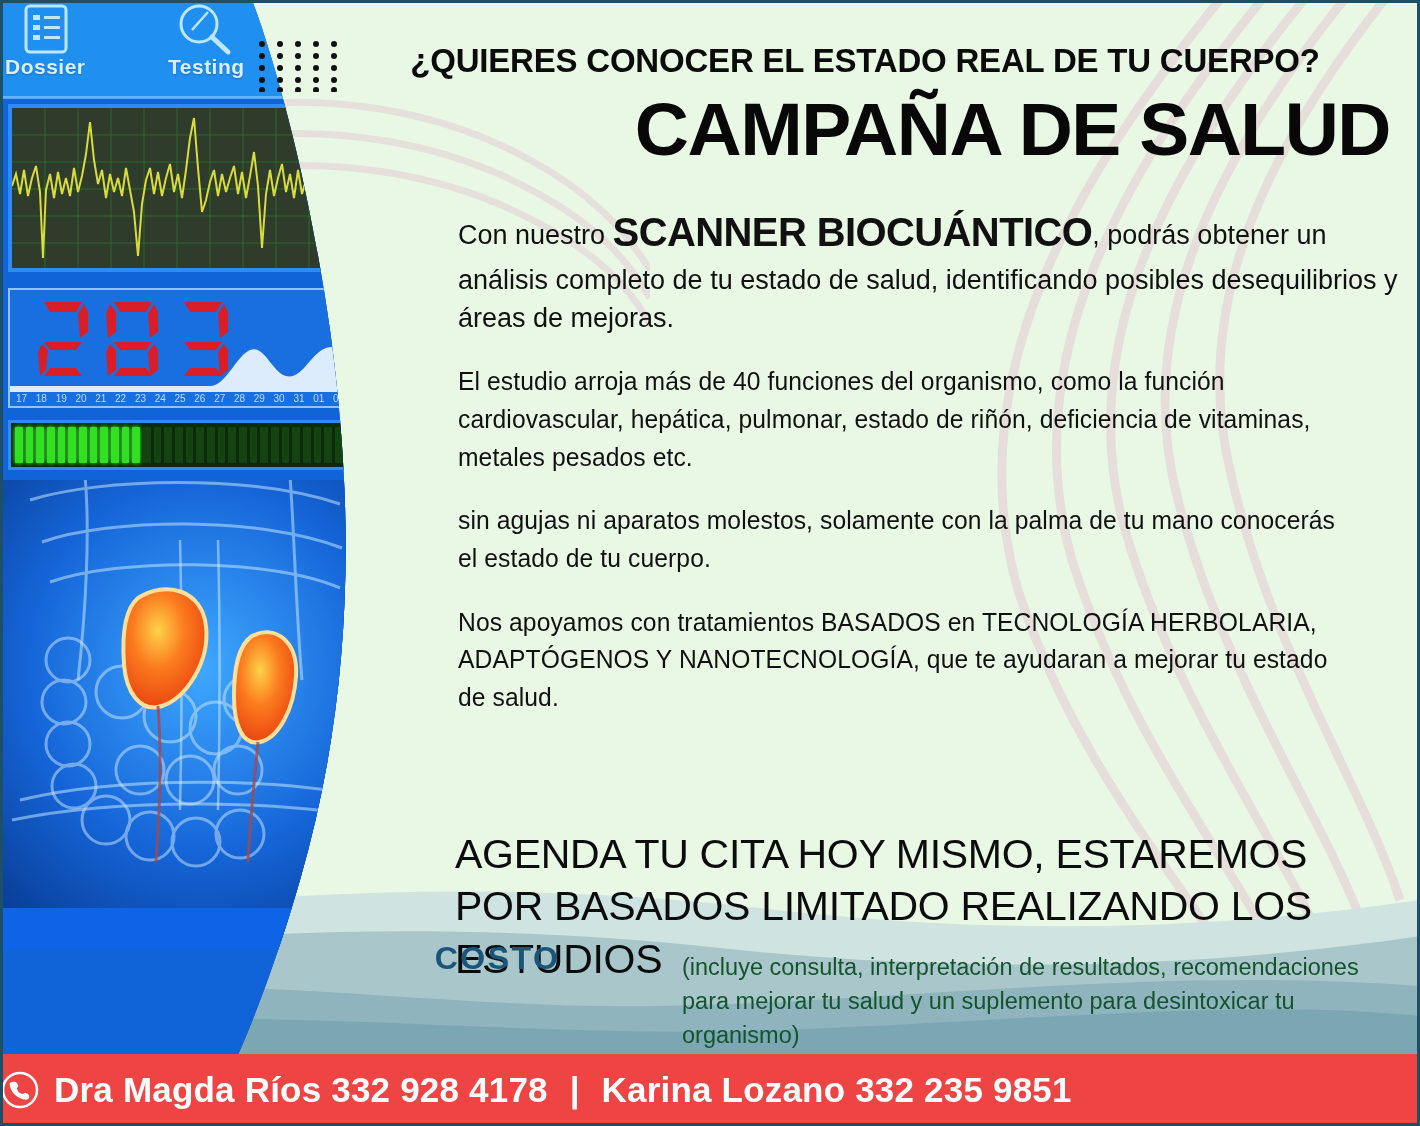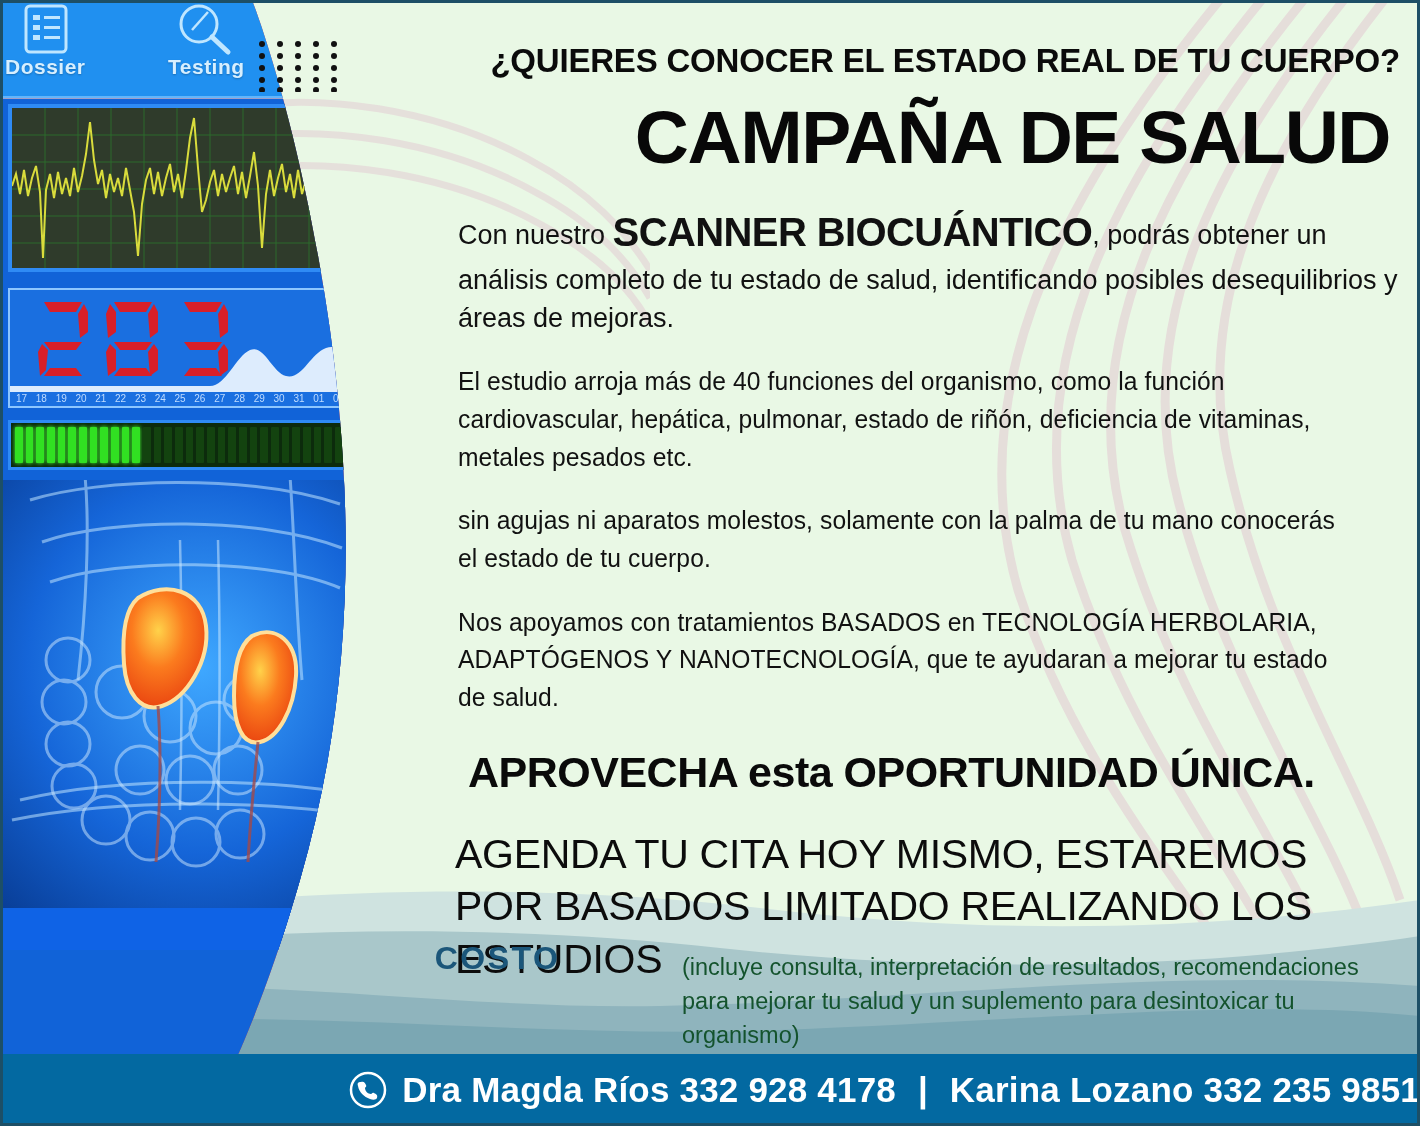--- a/index.html
+++ b/index.html
@@ -19,38 +19,38 @@
   .bg-mint{position:absolute;left:0;top:0;width:1420px;height:1055px;background:#e9f8e5;}
   .swirls{position:absolute;right:0;top:0;width:620px;height:1000px;opacity:.55;}
   .swirls-left{position:absolute;left:230px;top:80px;width:420px;height:260px;opacity:.5;}
 
   
   .waves{position:absolute;left:0;bottom:71px;width:1420px;height:185px;}
 
   
   .footer{
     position:absolute;left:0;bottom:0;width:1420px;height:72px;
-    background:#0369a1;display:flex;align-items:center;justify-content:flex-end;gap:0px;
+    background:#ef4444;display:flex;align-items:center;justify-content:flex-start;gap:0px;
     z-index:40;
   }
   .footer-inner{display:flex;align-items:center;gap:14px;}
   .phone-ic{width:40px;height:40px;flex:none;}
   .footer-text{
     color:#ffffff;font-size:35px;font-weight:bold;letter-spacing:.2px;white-space:nowrap;
     font-family:"Liberation Sans",sans-serif;
   }
   .sep{color:#fff;font-size:35px;font-weight:bold;padding:0 8px;}
 
   
   .leftpanel{
     position:absolute;left:0;top:0;width:420px;height:1055px;
     z-index:10;
     -webkit-clip-path:path("M0,0 L252,0 C252,0 300,120 330,330 C356,520 352,700 300,880 C270,985 238,1055 238,1055 L0,1055 Z");
     clip-path:path("M0,0 L252,0 C252,0 300,120 330,330 C356,520 352,700 300,880 C270,985 238,1055 238,1055 L0,1055 Z");
-    background:#ef4444;
+    background:#1d4ed8;
     overflow:hidden;
   }
   
   .dev-top{position:absolute;left:0;top:0;width:420px;height:98px;background:#2090f0;}
   .dev-top-line{position:absolute;left:0;top:96px;width:420px;height:3px;background:#7fc4ff;opacity:.7;}
   .dev-icon{position:absolute;color:#bfe6ff;}
   .ic-dossier{left:18px;top:2px;}
   .ic-testing{left:172px;top:0px;}
   .dev-label{position:absolute;color:#d7efff;font-size:21px;font-weight:bold;letter-spacing:.5px;text-shadow:0 1px 2px rgba(0,0,0,.25);}
   .lb-dossier{left:5px;top:55px;}
@@ -74,26 +74,26 @@
   .anat-strip{position:absolute;left:0;bottom:0;width:420px;height:42px;background:#0f63e6;}
 
   
   .content{position:absolute;left:0;top:0;width:1420px;height:1055px;z-index:20;}
 
   .dots{position:absolute;left:258px;top:40px;width:84px;height:52px;}
 
   .kicker{
     position:absolute;left:330px;top:44px;width:1070px;
     font-size:33px;font-weight:bold;color:#0b0b0b;letter-spacing:-.2px;
-    text-align:right;line-height:1.05;white-space:nowrap;
+    text-align:center;line-height:1.05;white-space:nowrap;
   }
   .headline{
     position:absolute;left:330px;top:92px;width:1060px;
     font-size:75px;font-weight:bold;color:#080808;letter-spacing:-1.5px;
-    text-align:right;line-height:1.0;white-space:nowrap;margin-top:8px;
+    text-align:right;line-height:1.0;white-space:nowrap;
   }
 
   .body-wrap{position:absolute;left:458px;top:196px;width:945px;}
   .para{
     font-family:"Liberation Sans Narrow","Liberation Sans",sans-serif;
     font-size:26.5px;color:#111;line-height:1.42;letter-spacing:.1px;
     margin:0 0 26px 0;
   }
   .para.p1{font-size:27px;letter-spacing:0;margin-top:8px;}
   .scanner-em{
@@ -394,21 +394,20 @@
     <div class="kicker">¿QUIERES CONOCER EL ESTADO REAL DE TU CUERPO?</div>
     <div class="headline">CAMPAÑA DE SALUD</div>
 
     <div class="body-wrap">
       <p class="para p1"><span>Con nuestro </span><span class="scanner-em">SCANNER BIOCUÁNTICO</span><span>, podrás obtener un análisis completo de tu estado de salud, identificando posibles desequilibrios y áreas de mejoras.</span></p>
       <p class="para tight">El estudio arroja más de 40 funciones del organismo, como la función cardiovascular, hepática, pulmonar, estado de riñón, deficiencia de vitaminas, metales pesados etc.</p>
       <p class="para tight">sin agujas ni aparatos molestos, solamente con la palma de tu mano conocerás el estado de tu cuerpo.</p>
       <p class="para tight">Nos apoyamos con tratamientos BASADOS en TECNOLOGÍA HERBOLARIA, ADAPTÓGENOS Y NANOTECNOLOGÍA, que te ayudaran a mejorar tu estado de salud.</p>
     </div>
 
-    <div class="aprovecha">APROVECHA esta OPORTUNIDAD ÚNICA.</div>
     <div class="agenda">AGENDA TU CITA HOY MISMO, ESTAREMOS POR BASADOS LIMITADO REALIZANDO LOS ESTUDIOS</div>
 
     <div class="price-wrap">
       <div class="costo">COSTO</div>
     </div>
 
     <div class="disclaimer">(incluye consulta, interpretación de resultados, recomendaciones para mejorar tu salud y un suplemento para desintoxicar tu organismo)</div>
   </div>
 
   <div class="footer">

